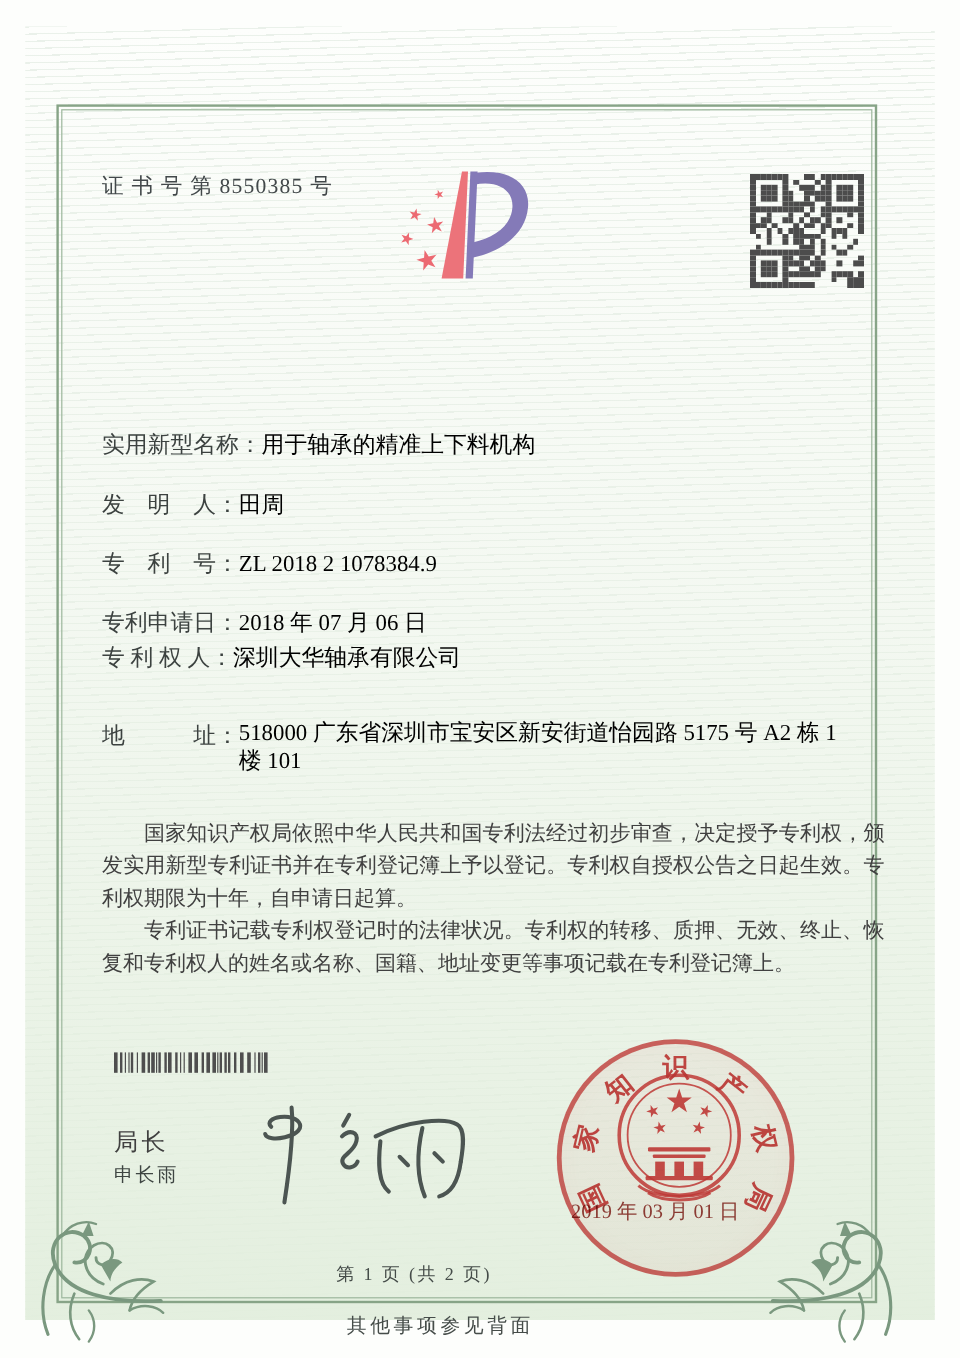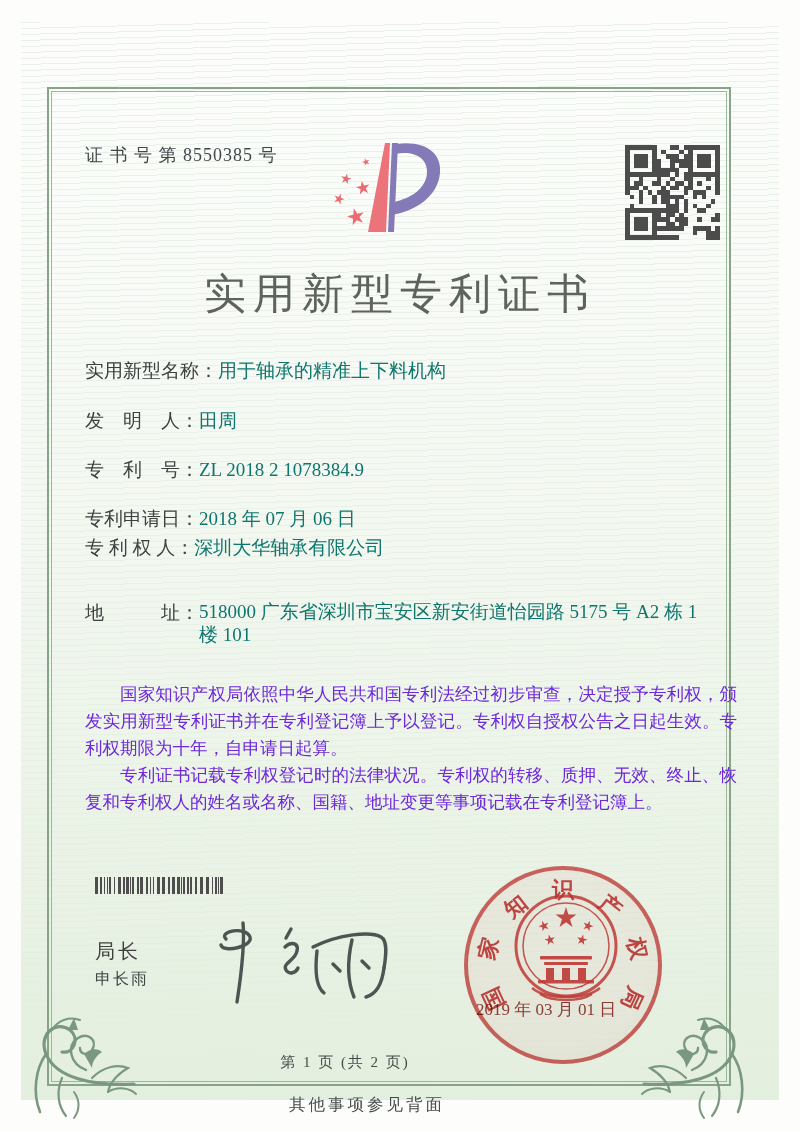--- a/index.html
+++ b/index.html
@@ -25,26 +25,26 @@
     border:1px solid #9cb69c;
   }
   .abs{position:absolute;}
   .cert-no{left:85px; top:143px; font-size:18px; letter-spacing:1px; color:#42484a;}
   .title{
     left:0; right:0; top:266px; text-align:center;
     font-size:42px; letter-spacing:7px; color:#5d645d; font-weight:500;
   }
   .row{left:85px; font-size:19px; white-space:nowrap; color:#3f4543;}
   .row .flabel{display:inline-block; color:#3c4240;}
-  .row .fvalue{color:#0f766e;}
+  .row .fvalue{color:#000000;}
   .addr-value{display:inline-block; vertical-align:top; white-space:normal; width:514px; line-height:23px;}
   .grant-right{margin-left:72px;}
   .paras{
     left:85px; top:681px; width:652px; font-size:17.5px; line-height:27px;
-    text-align:justify; color:#6d28d9;
+    text-align:justify; color:#404040;
   }
   .paras p{margin:0; text-indent:2em;}
   .barcode{left:95px; top:877px; width:205px; height:17px; display:flex; align-items:stretch;}
   .barcode div{height:100%;}
   .qr{
     left:625px; top:145px; width:94.5px; height:94.5px;
     display:grid; grid-template-columns:repeat(21,1fr); grid-template-rows:repeat(21,1fr);
   }
   .qr i{display:block;}
   .qr i.d{background:#4c4c4c;}
@@ -566,21 +566,20 @@
       <i></i>
       <i></i>
       <i></i>
       <i></i>
       <i></i>
       <i class="d"></i>
       <i class="d"></i>
       <i class="d"></i>
     </div>
 
-  <div class="abs title">实用新型专利证书</div>
 
   <div class="abs row" style="top:358px">
     <span class="flabel">实用新型名称：</span><span class="fvalue">用于轴承的精准上下料机构</span>
   </div>
   <div class="abs row" style="top:408px">
     <span class="flabel">发　明　人：</span><span class="fvalue">田周</span>
   </div>
   <div class="abs row" style="top:457px">
     <span class="flabel">专　利　号：</span><span class="fvalue">ZL 2018 2 1078384.9</span>
   </div>

